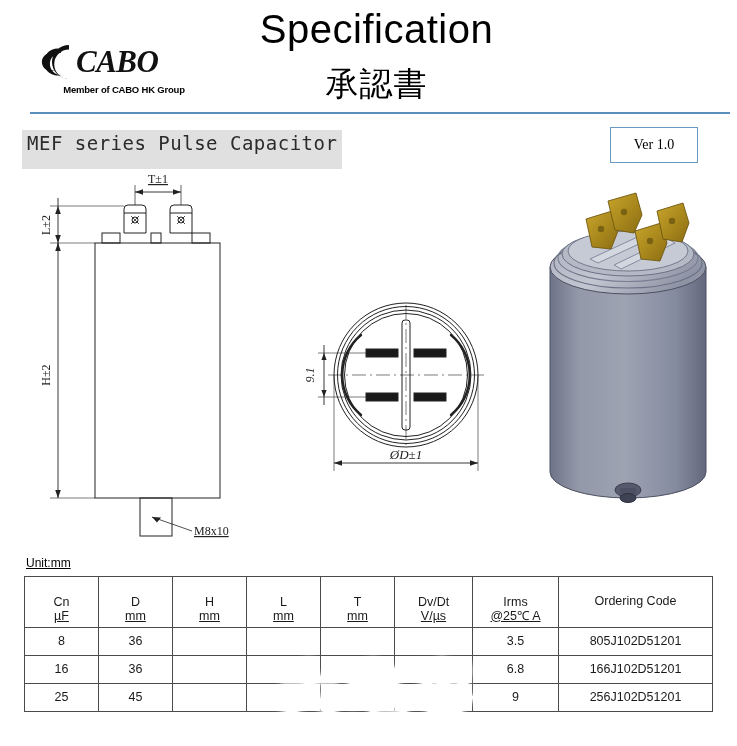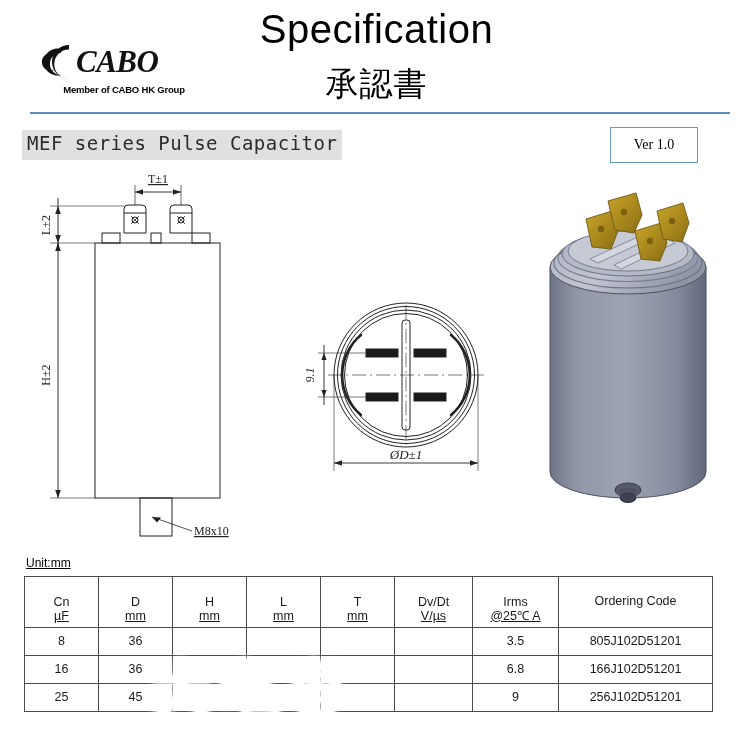--- a/index.html
+++ b/index.html
@@ -71,21 +71,21 @@
   }
 
   
   #series-title {
     position: absolute;
     left: 22px; top: 130px;
     background: #e0e0e0;
     font-family: "DejaVu Sans Mono", monospace;
     font-size: 19px;
     color: #2b2b2b;
-    padding: 2px 5px 6px 5px;
+    padding: 2px 5px 15px 5px;
     letter-spacing: 0.5px;
     white-space: nowrap;
   }
   #ver-box {
     position: absolute;
     left: 610px; top: 127px;
     width: 86px; height: 34px;
     border: 1.6px solid #6a9ac4;
     display: flex;
     align-items: center;
@@ -149,21 +149,21 @@
     position: absolute;
     left: 150px; top: 640px;
     width: 460px; height: 106px;
     pointer-events: none;
     z-index: 5;
   }
   #watermark .wm-text {
     position: absolute;
     left: 0; top: 8px;
     width: 460px;
-    text-align: left;
+    text-align: center;
     font-size: 62px;
     font-weight: 700;
     color: rgba(255,255,255,0.97);
     font-family: "DejaVu Sans", sans-serif;
     letter-spacing: 6px;
     text-shadow:
        0 0 3px rgba(255,255,255,1),
        0 0 6px rgba(255,255,255,1),
        0 0 10px rgba(255,255,255,0.95);
     white-space: nowrap;

